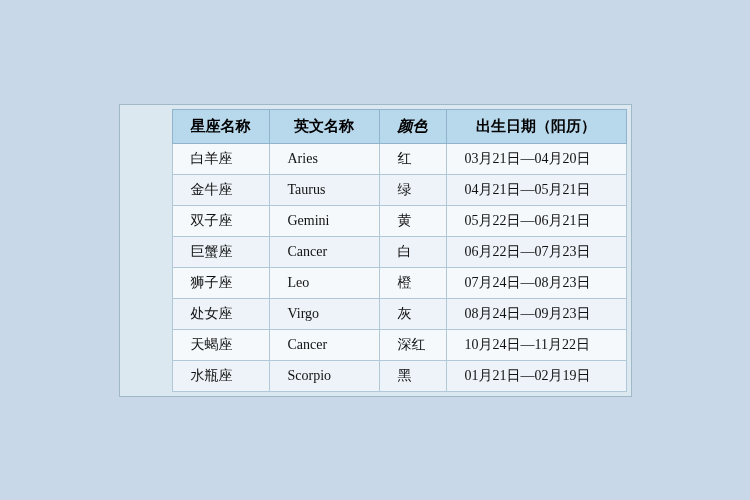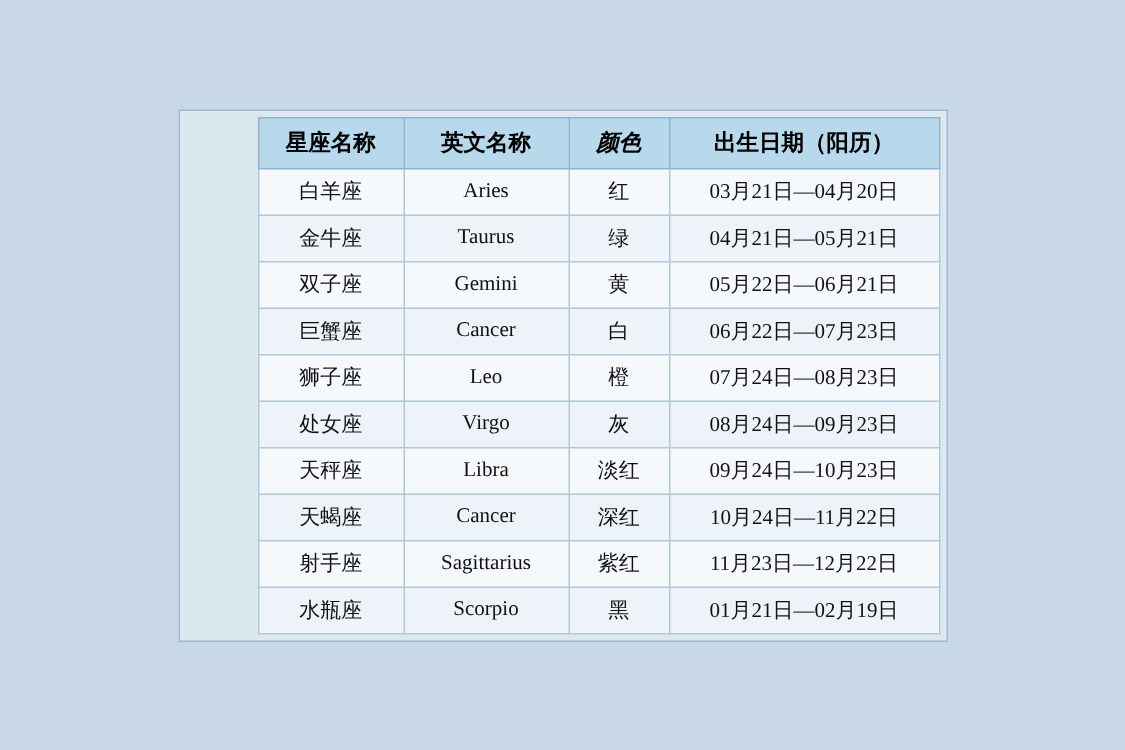--- a/index.html
+++ b/index.html
@@ -36,21 +36,20 @@
       font-weight: bold;
       font-size: 15px;
       padding: 7px 18px;
       text-align: center;
       border: 1px solid #90b4cc;
     }
 
     td {
       font-size: 14px;
       padding: 6px 18px;
-      text-align: center;
       border: 1px solid #b0c8d8;
       color: #111;
       background-color: #f5f9fc;
     }
 
     tr:nth-child(even) td {
       background-color: #edf3f8;
     }
 
     .col-chinese { min-width: 80px; }
@@ -102,36 +101,24 @@
           <td>橙</td>
           <td>07月24日—08月23日</td>
         </tr>
         <tr>
           <td>处女座</td>
           <td>Virgo</td>
           <td>灰</td>
           <td>08月24日—09月23日</td>
         </tr>
         <tr>
-          <td>天秤座</td>
-          <td>Libra</td>
-          <td>淡红</td>
-          <td>09月24日—10月23日</td>
-        </tr>
-        <tr>
           <td>天蝎座</td>
           <td>Cancer</td>
           <td>深红</td>
           <td>10月24日—11月22日</td>
-        </tr>
-        <tr>
-          <td>射手座</td>
-          <td>Sagittarius</td>
-          <td>紫红</td>
-          <td>11月23日—12月22日</td>
         </tr>
         <tr>
           <td>水瓶座</td>
           <td>Scorpio</td>
           <td>黑</td>
           <td>01月21日—02月19日</td>
         </tr>
       </tbody>
   </table>
 </div>

